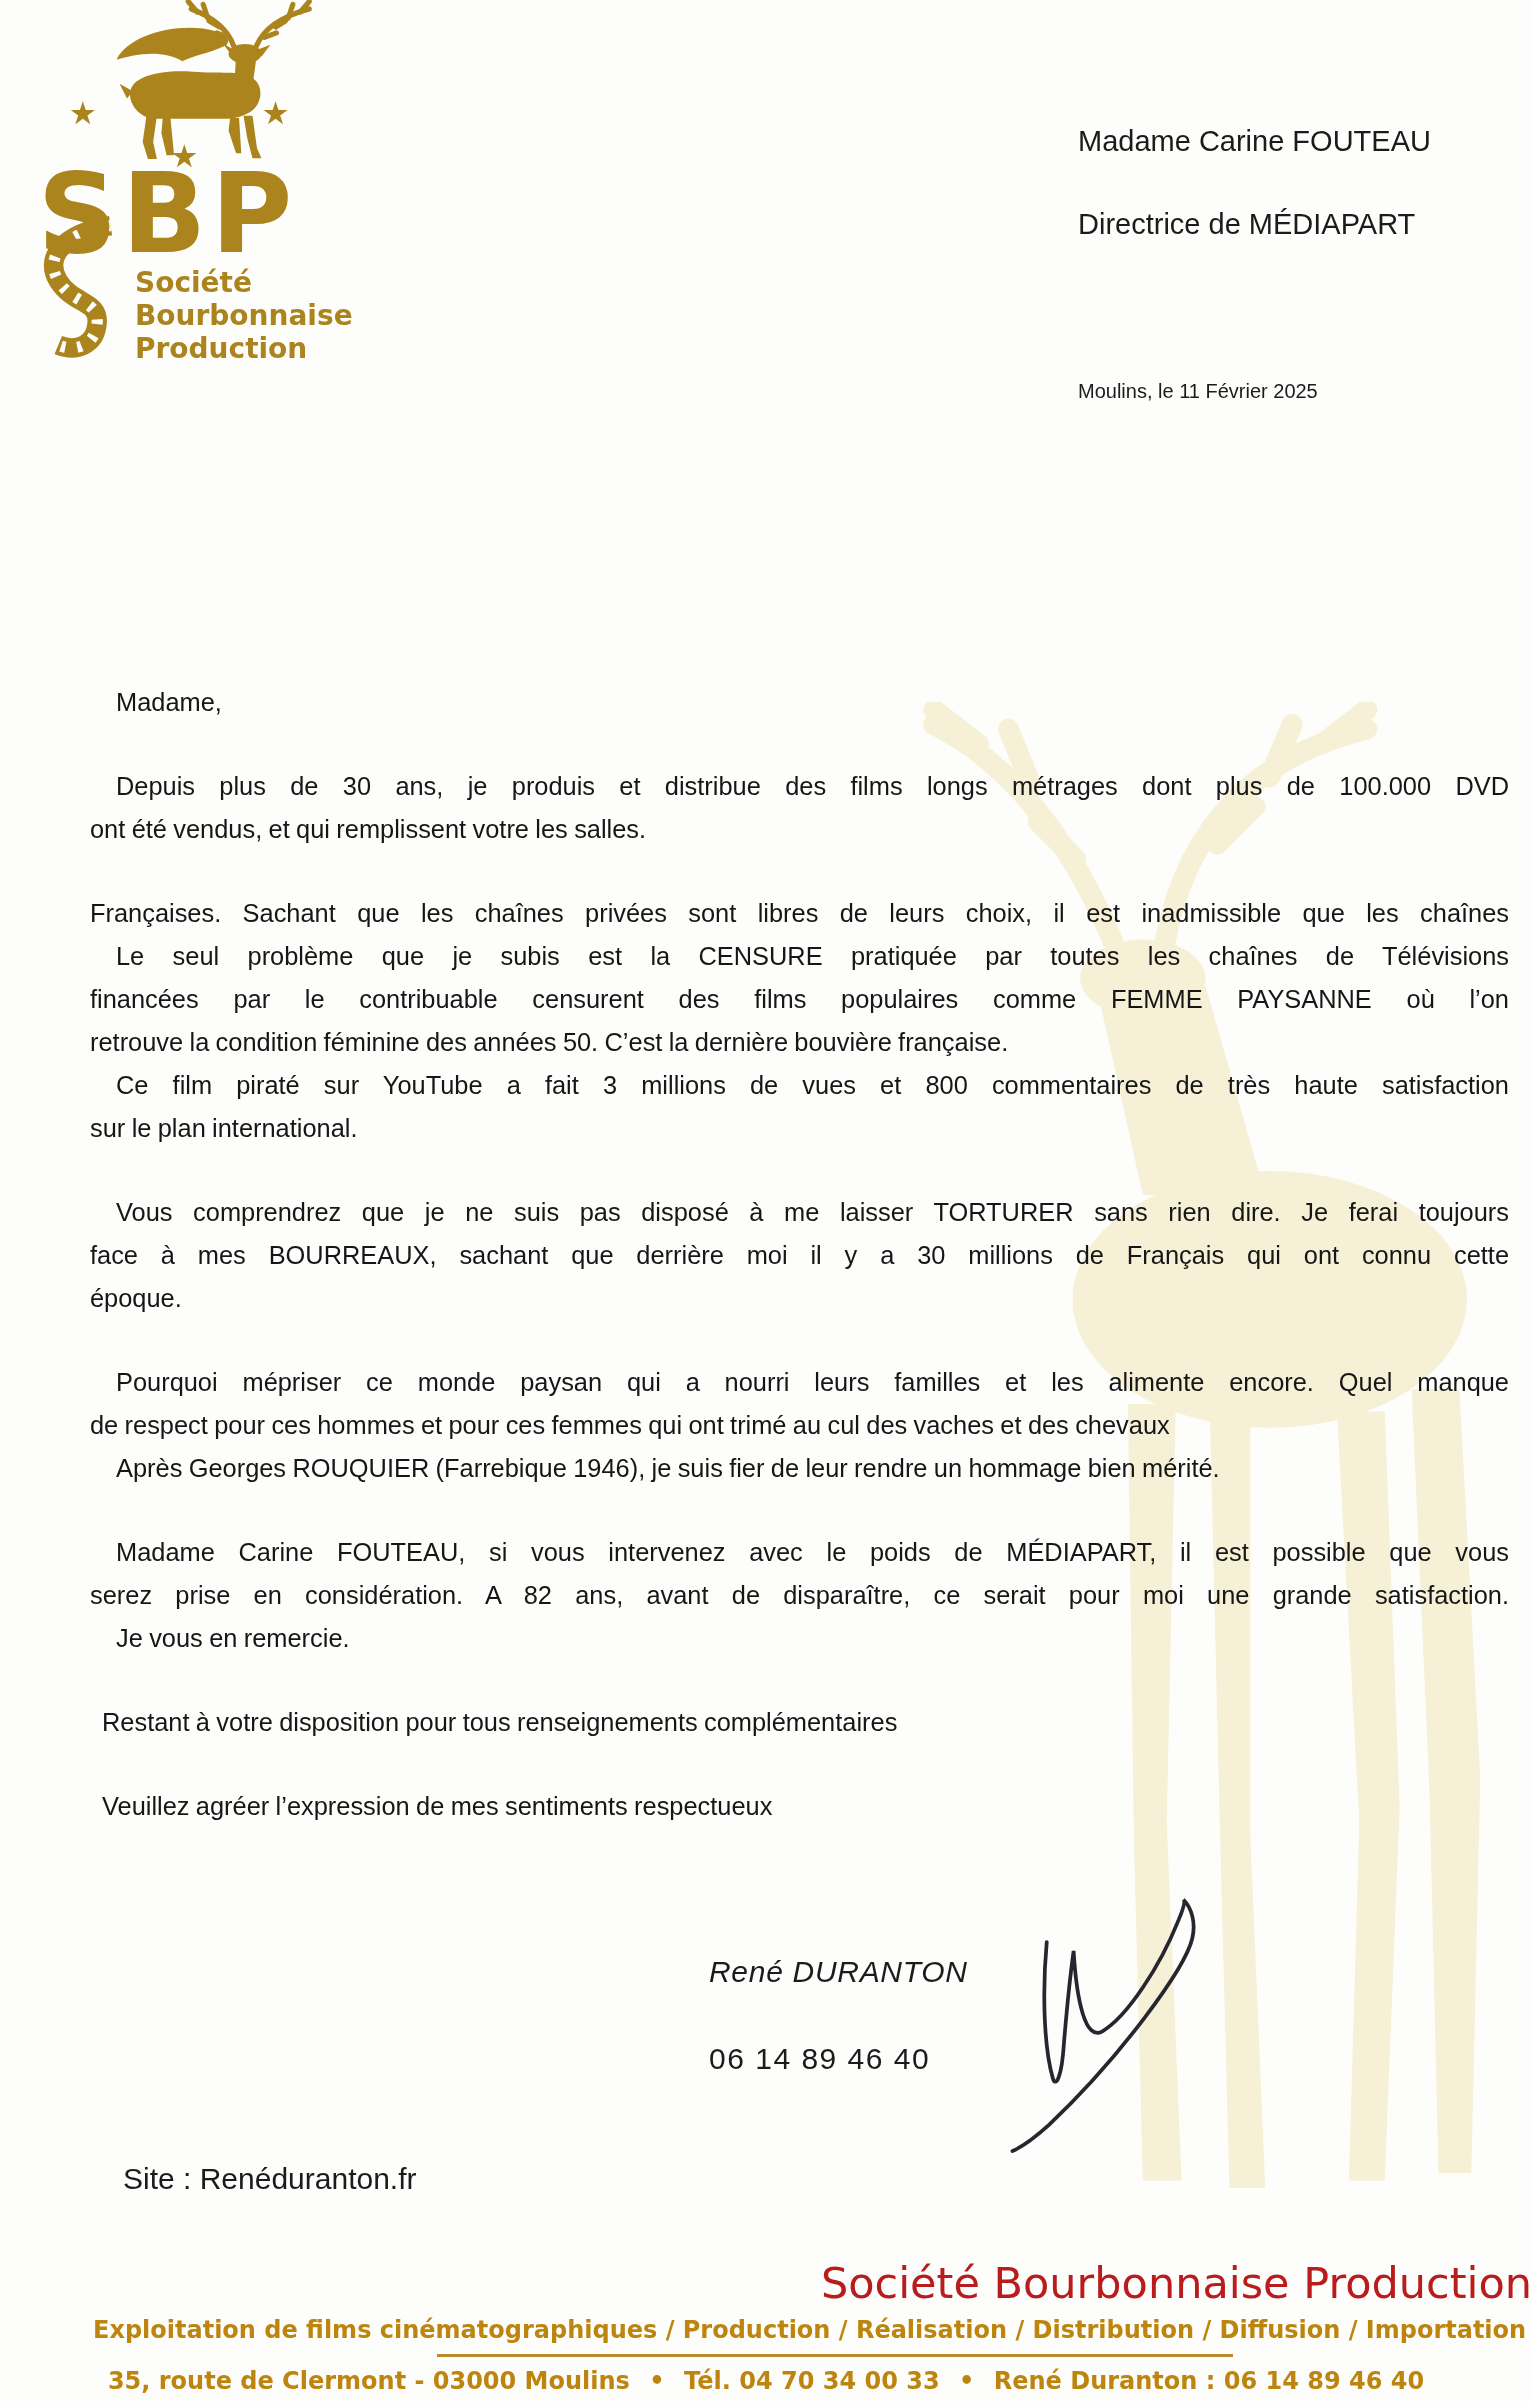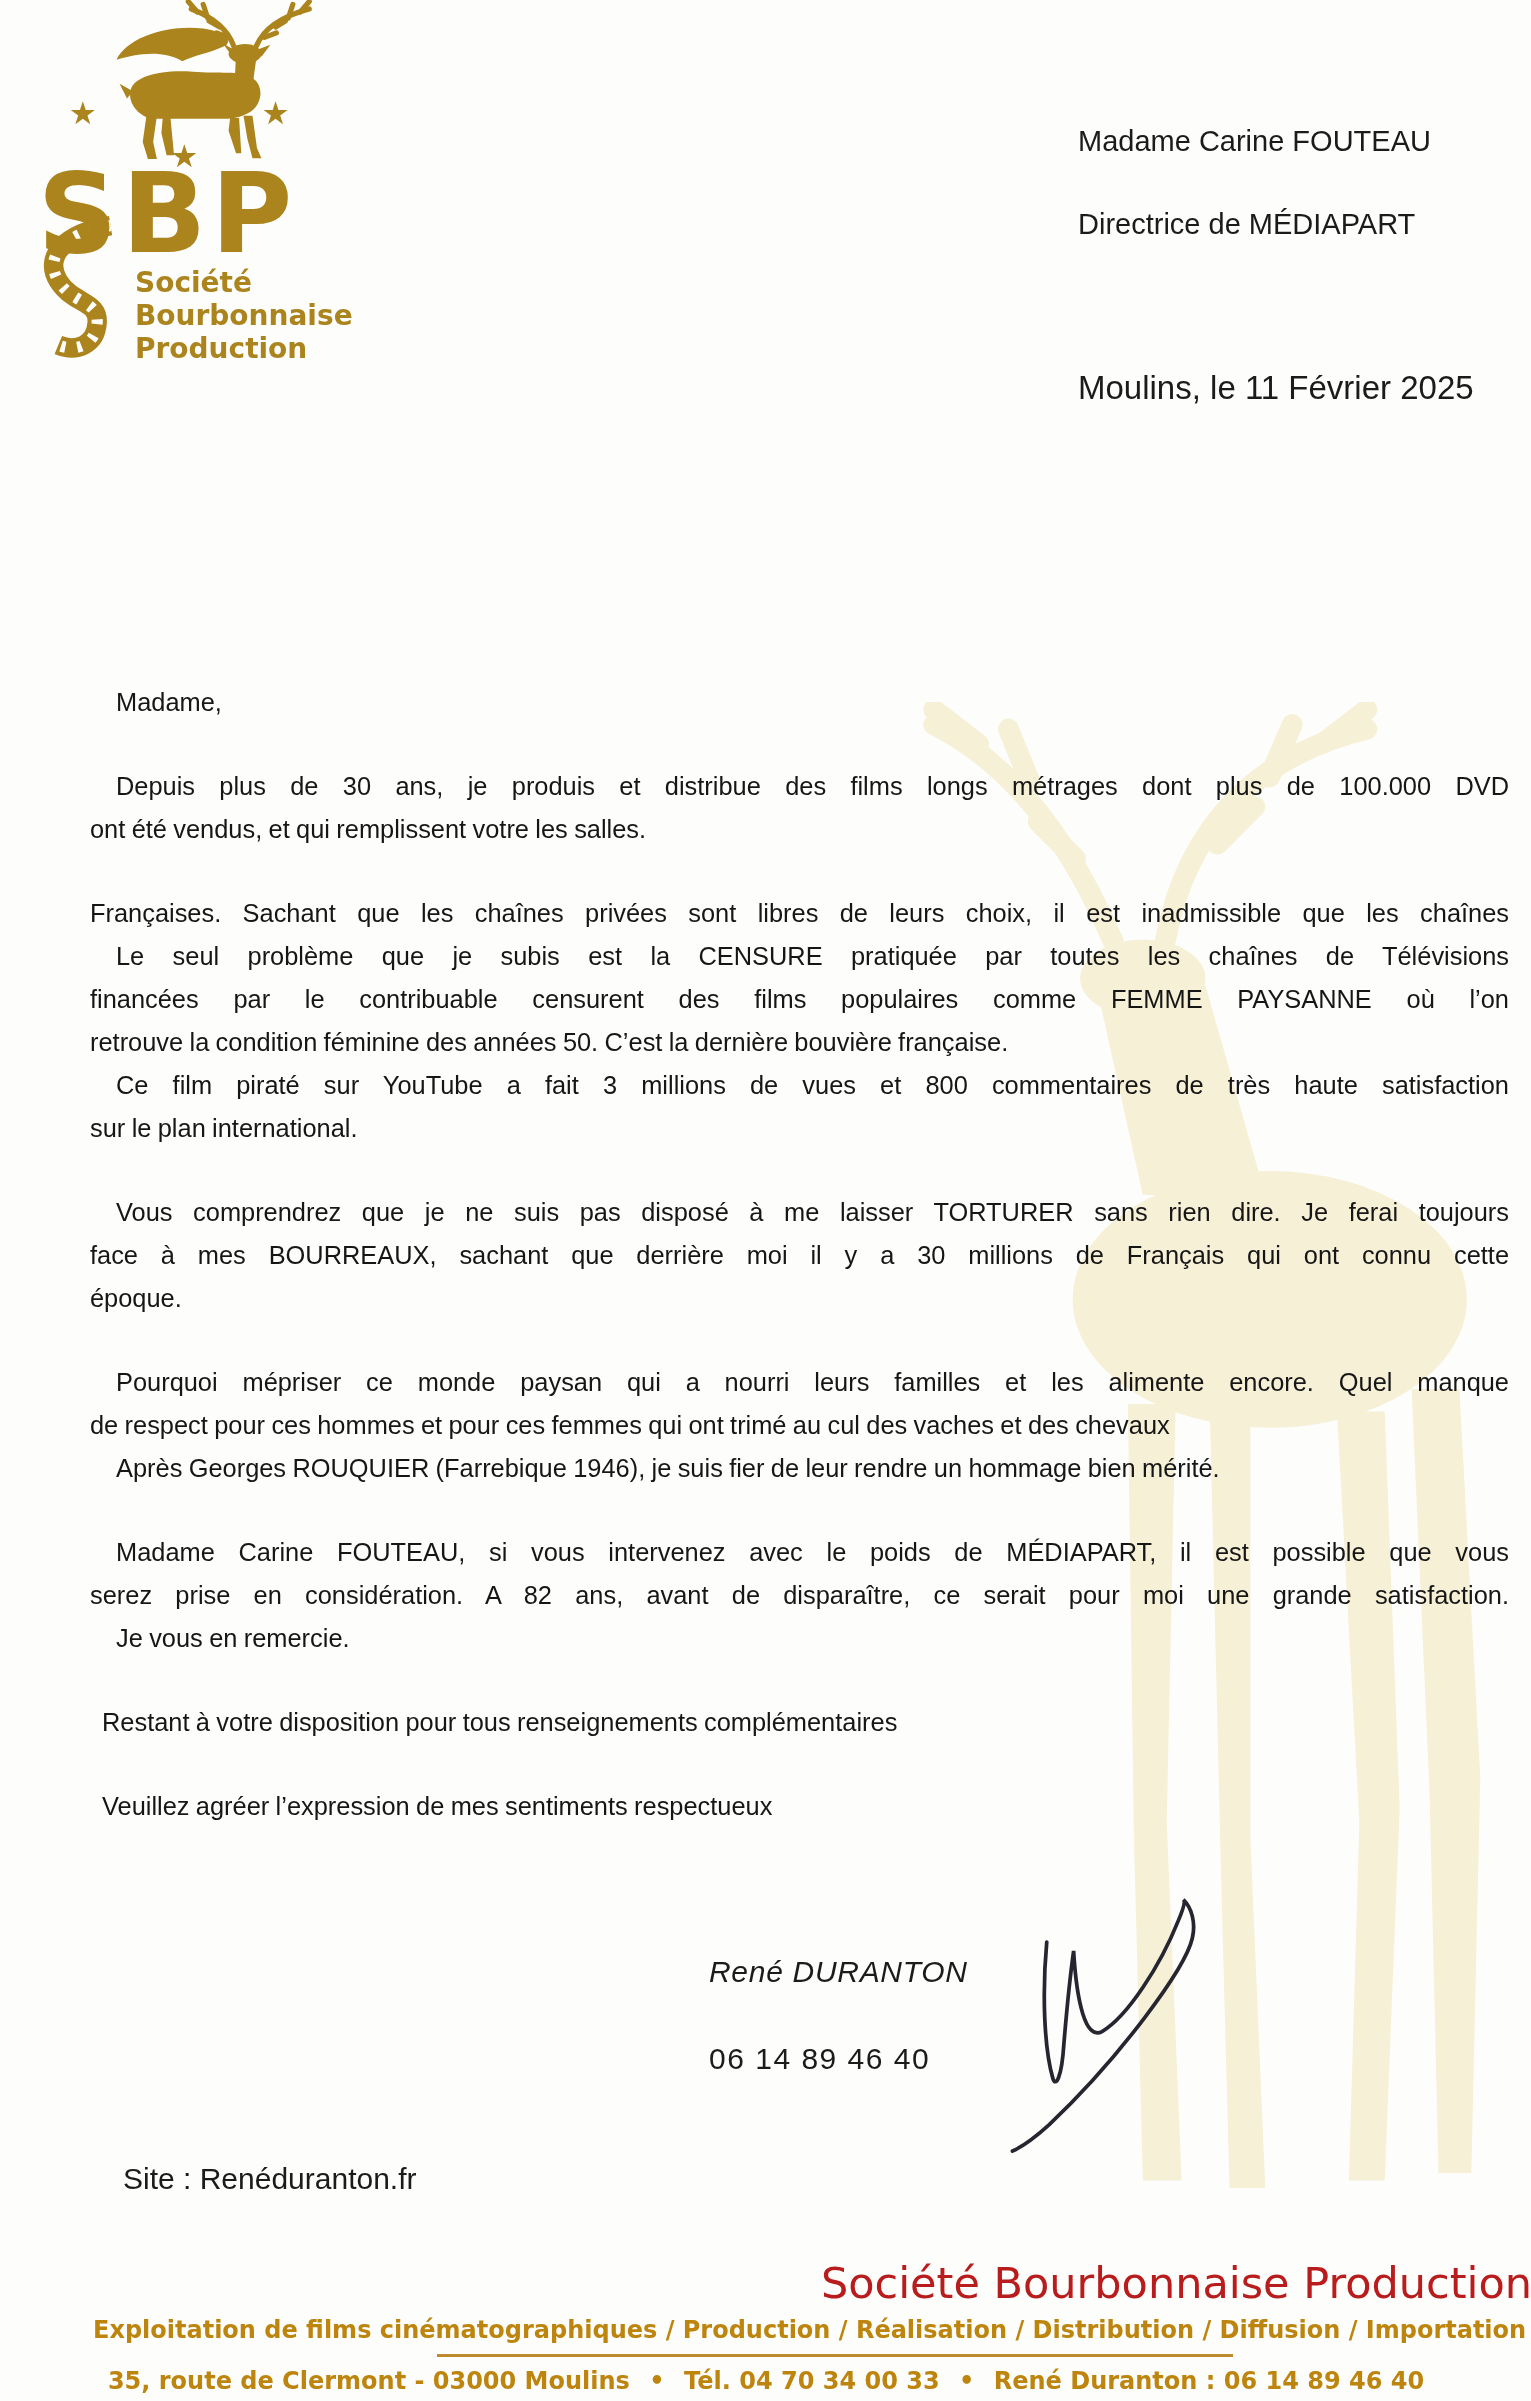--- a/index.html
+++ b/index.html
@@ -24,21 +24,21 @@
     letter-spacing:4.5px;color:#ac841d;
   }
   .logo-org{
     position:absolute;left:120px;top:266px;
     font-family:"DejaVu Sans", sans-serif;
     font-weight:700;font-size:28px;line-height:33px;color:#ac841d;
   }
   
   .recipient-name{position:absolute;left:1078px;top:125px;font-size:29px;}
   .recipient-title{position:absolute;left:1078px;top:208px;font-size:29px;text-align:right;}
-  .dateline{position:absolute;left:1078px;top:369px;font-size:33px;}
+  .dateline{position:absolute;left:1078px;top:380px;font-size:20px;}
   
   .body-text{
     position:absolute;left:90px;top:681px;width:1419px;
     font-size:25.4px;line-height:43px;word-spacing:-0.7px;color:#161616;
   }
   .ln{min-height:43px;}
   .ind{padding-left:26px;}
   .ind-sm{padding-left:12px;}
   .jst{text-align:justify;text-align-last:justify;}
   .mt{margin-top:41px;}

